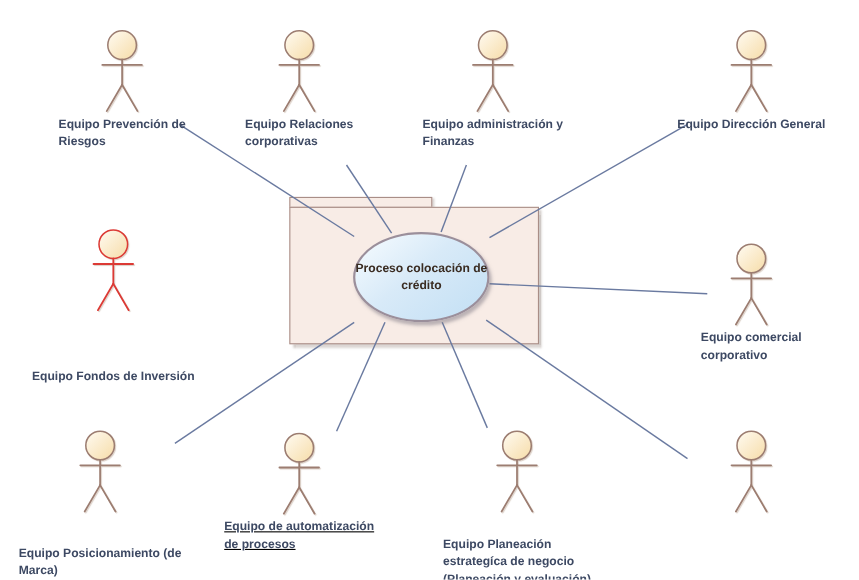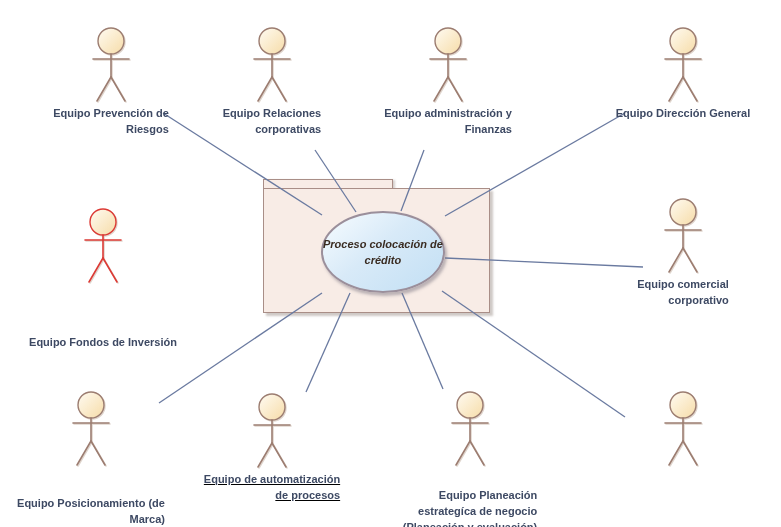--- a/index.html
+++ b/index.html
@@ -30,22 +30,21 @@
   .use-case {
     position: absolute;
     z-index: 3;
     box-sizing: border-box;
     border-radius: 50%;
     background: linear-gradient(140deg, var(--ellipse-light, #F7FCFF) 0%, #D8EAF8 45%, var(--ellipse-dark, #C2DFF4) 100%);
     border: 2px solid var(--ellipse-border, #9B8F9B);
     box-shadow: 2px 3px 3px rgba(125,120,132,0.5);
     display: flex;
     align-items: center;
-    justify-content: flex-start;
-    font-style: italic;
+    justify-content: flex-end;
   }
   .use-case-label {
     font-size: 11px;
     line-height: 16px;
     font-weight: bold;
     color: var(--ellipse-text, #3A2C22);
     text-align: center;
     white-space: pre-line;
   }
 
@@ -70,21 +69,21 @@
     stroke: var(--actor-stroke, #9C7D71);
     stroke-width: 1.4;
   }
   .actor.red .stick line, .actor.red .stick .head { stroke: var(--actor-red, #DC3A35); }
   .actor-label {
     margin-top: 2px;
     font-size: 11px;
     line-height: 16px;
     font-weight: bold;
     color: var(--label-text, #3D4963);
-    text-align: right;
+    text-align: left;
     white-space: pre-line;
   }
 </style>
 </head>
 <body>
 
 <div class="canvas">
 
   <div class="package-tab" id="package-tab" style="left: 263px; top: 179px; width: 130px; height: 10px;"></div>
   <div class="package-body" id="package-body" style="left: 263px; top: 188px; width: 227px; height: 125px;"></div>
@@ -159,21 +158,21 @@
       <div class="actor red" style="left: 13px; top: 208px; gap: 48px;">
         <svg class="stick" width="60" height="76" viewBox="0 0 60 76">
           <circle class="head" cx="30" cy="14" r="13"></circle>
           <line x1="30" y1="27" x2="30" y2="50"></line>
           <line x1="12" y1="32" x2="48" y2="32"></line>
           <line x1="30" y1="50" x2="16" y2="74"></line>
           <line x1="30" y1="50" x2="44" y2="74"></line>
         </svg>
         <div class="actor-label">Equipo Fondos de Inversión</div>
       </div>
-      <div class="actor" style="left: 593px; top: 198px;">
+      <div class="actor" style="left: 593px; top: 221px;">
         <svg class="stick" width="60" height="76" viewBox="0 0 60 76">
           <circle class="head" cx="30" cy="14" r="13"></circle>
           <line x1="30" y1="27" x2="30" y2="50"></line>
           <line x1="12" y1="32" x2="48" y2="32"></line>
           <line x1="30" y1="50" x2="16" y2="74"></line>
           <line x1="30" y1="50" x2="44" y2="74"></line>
         </svg>
         <div class="actor-label">Equipo comercial
 corporativo</div>
       </div>

